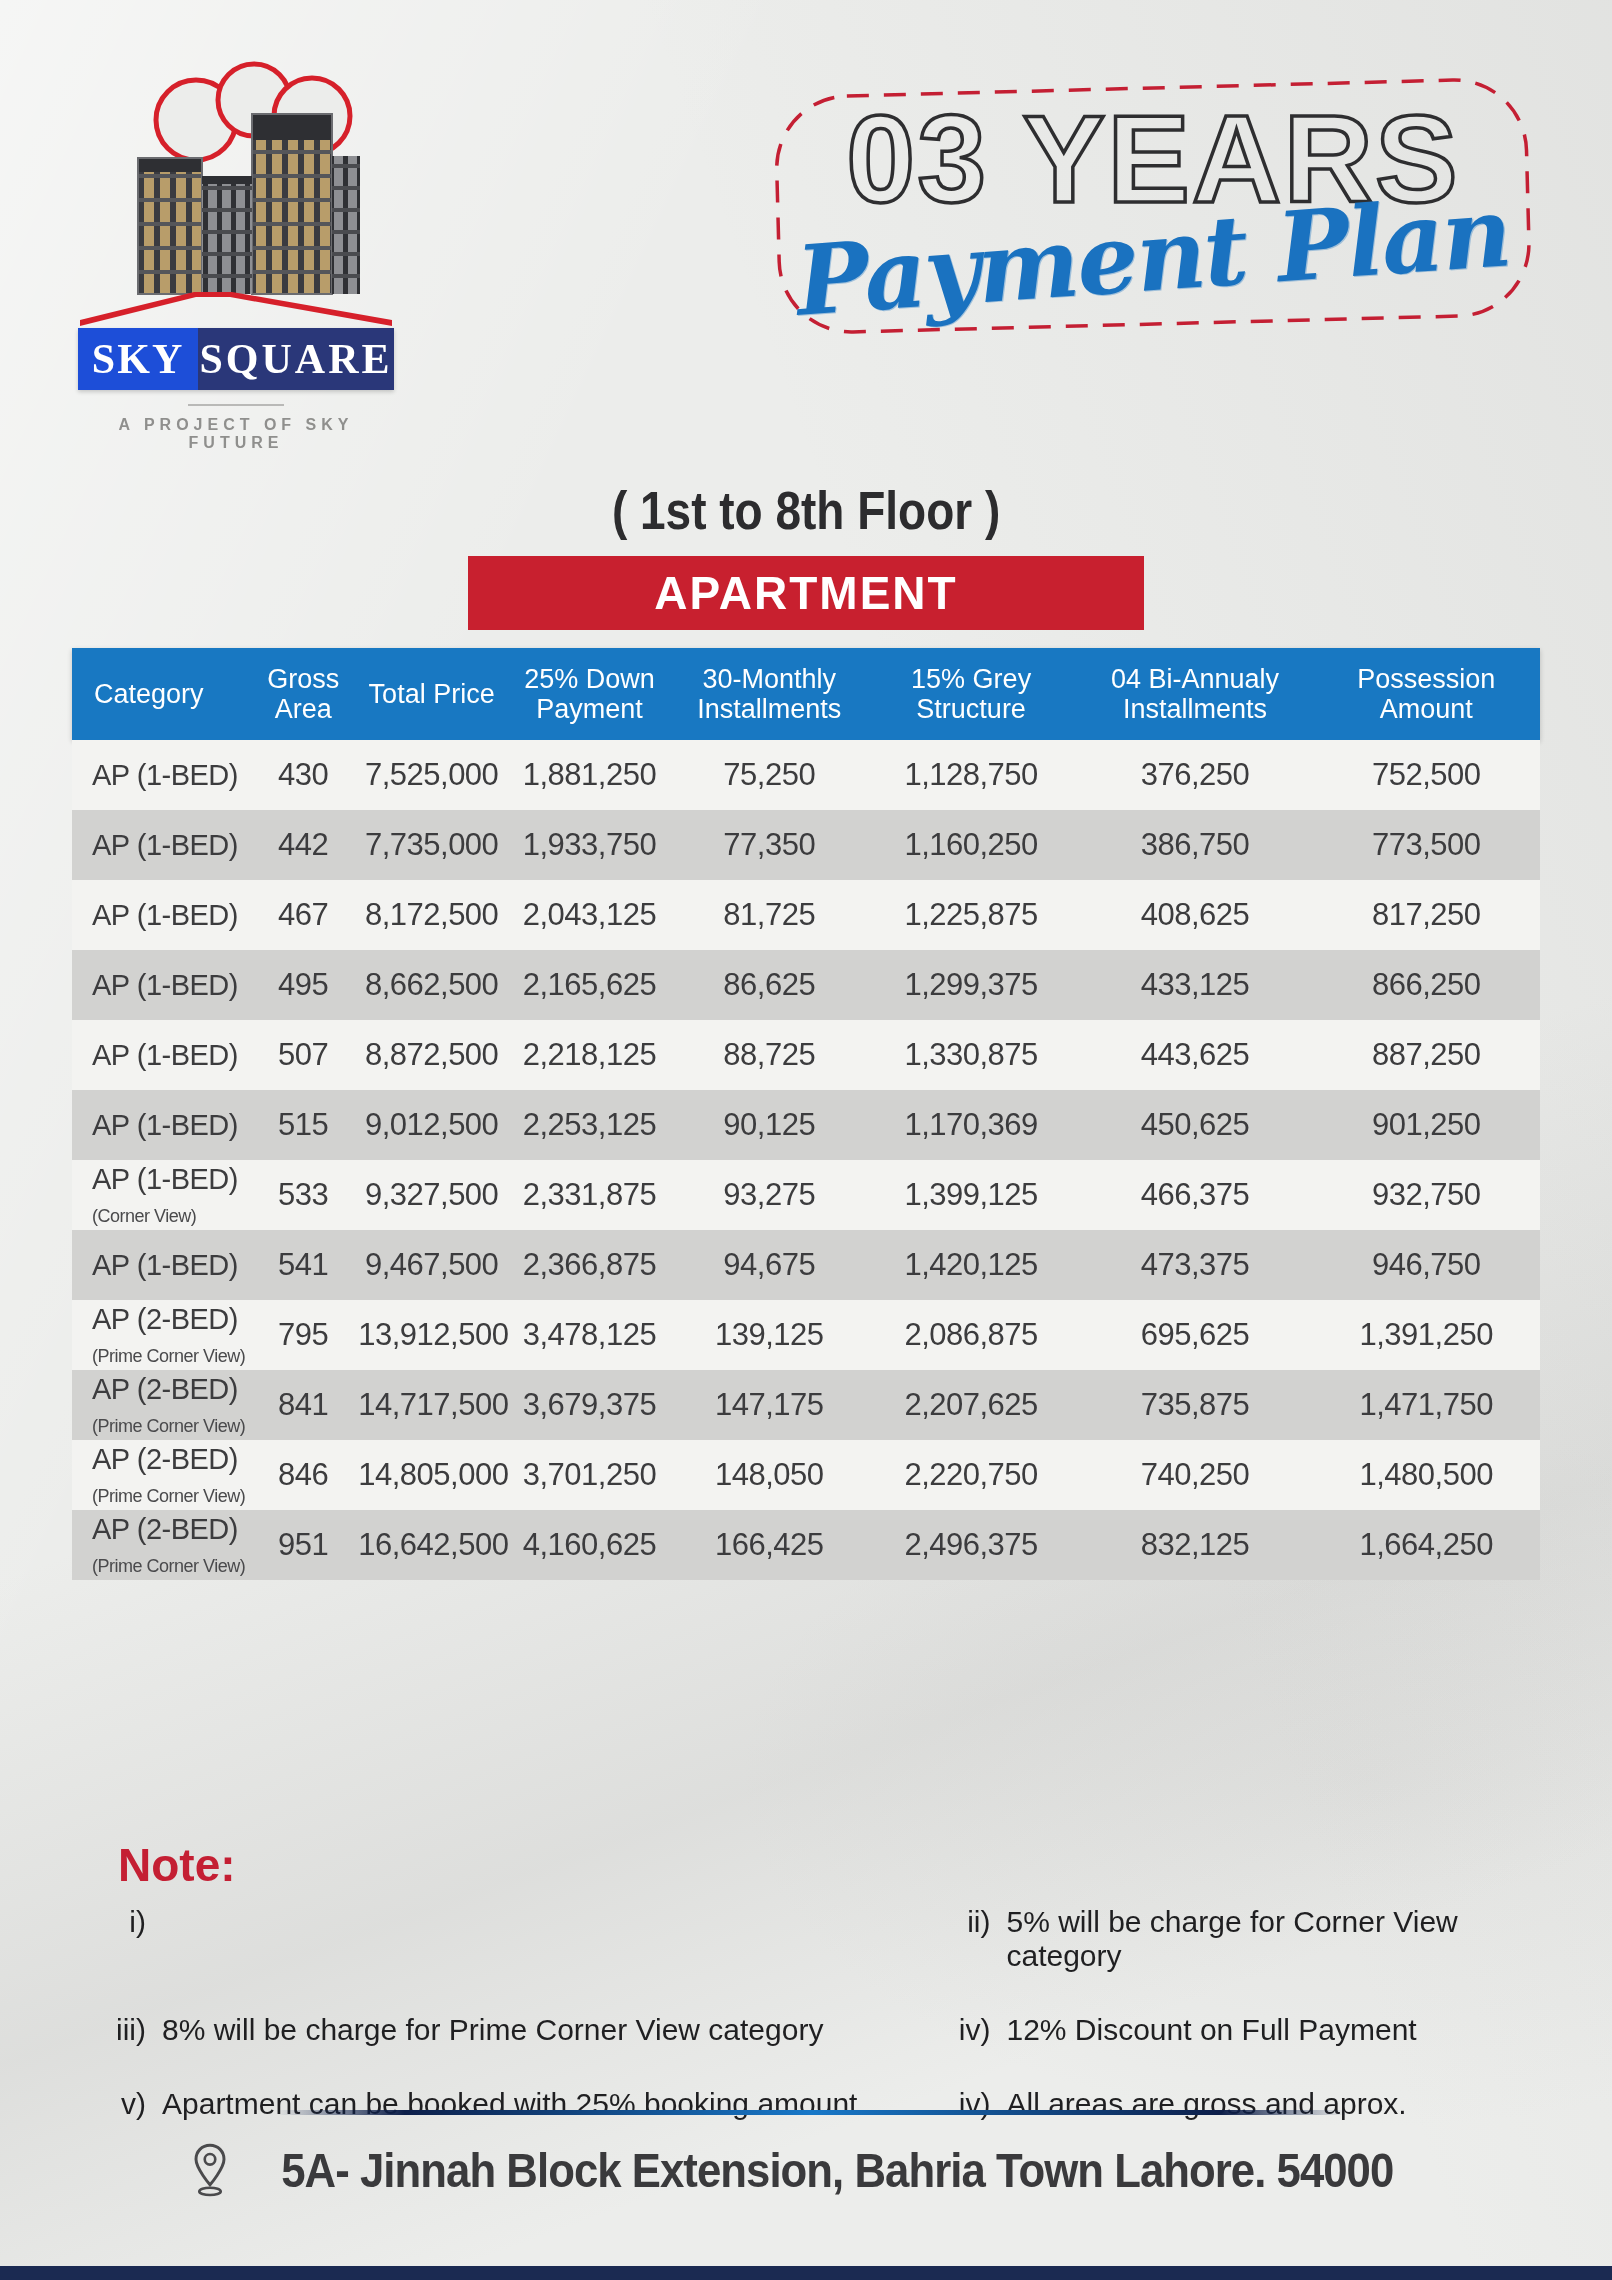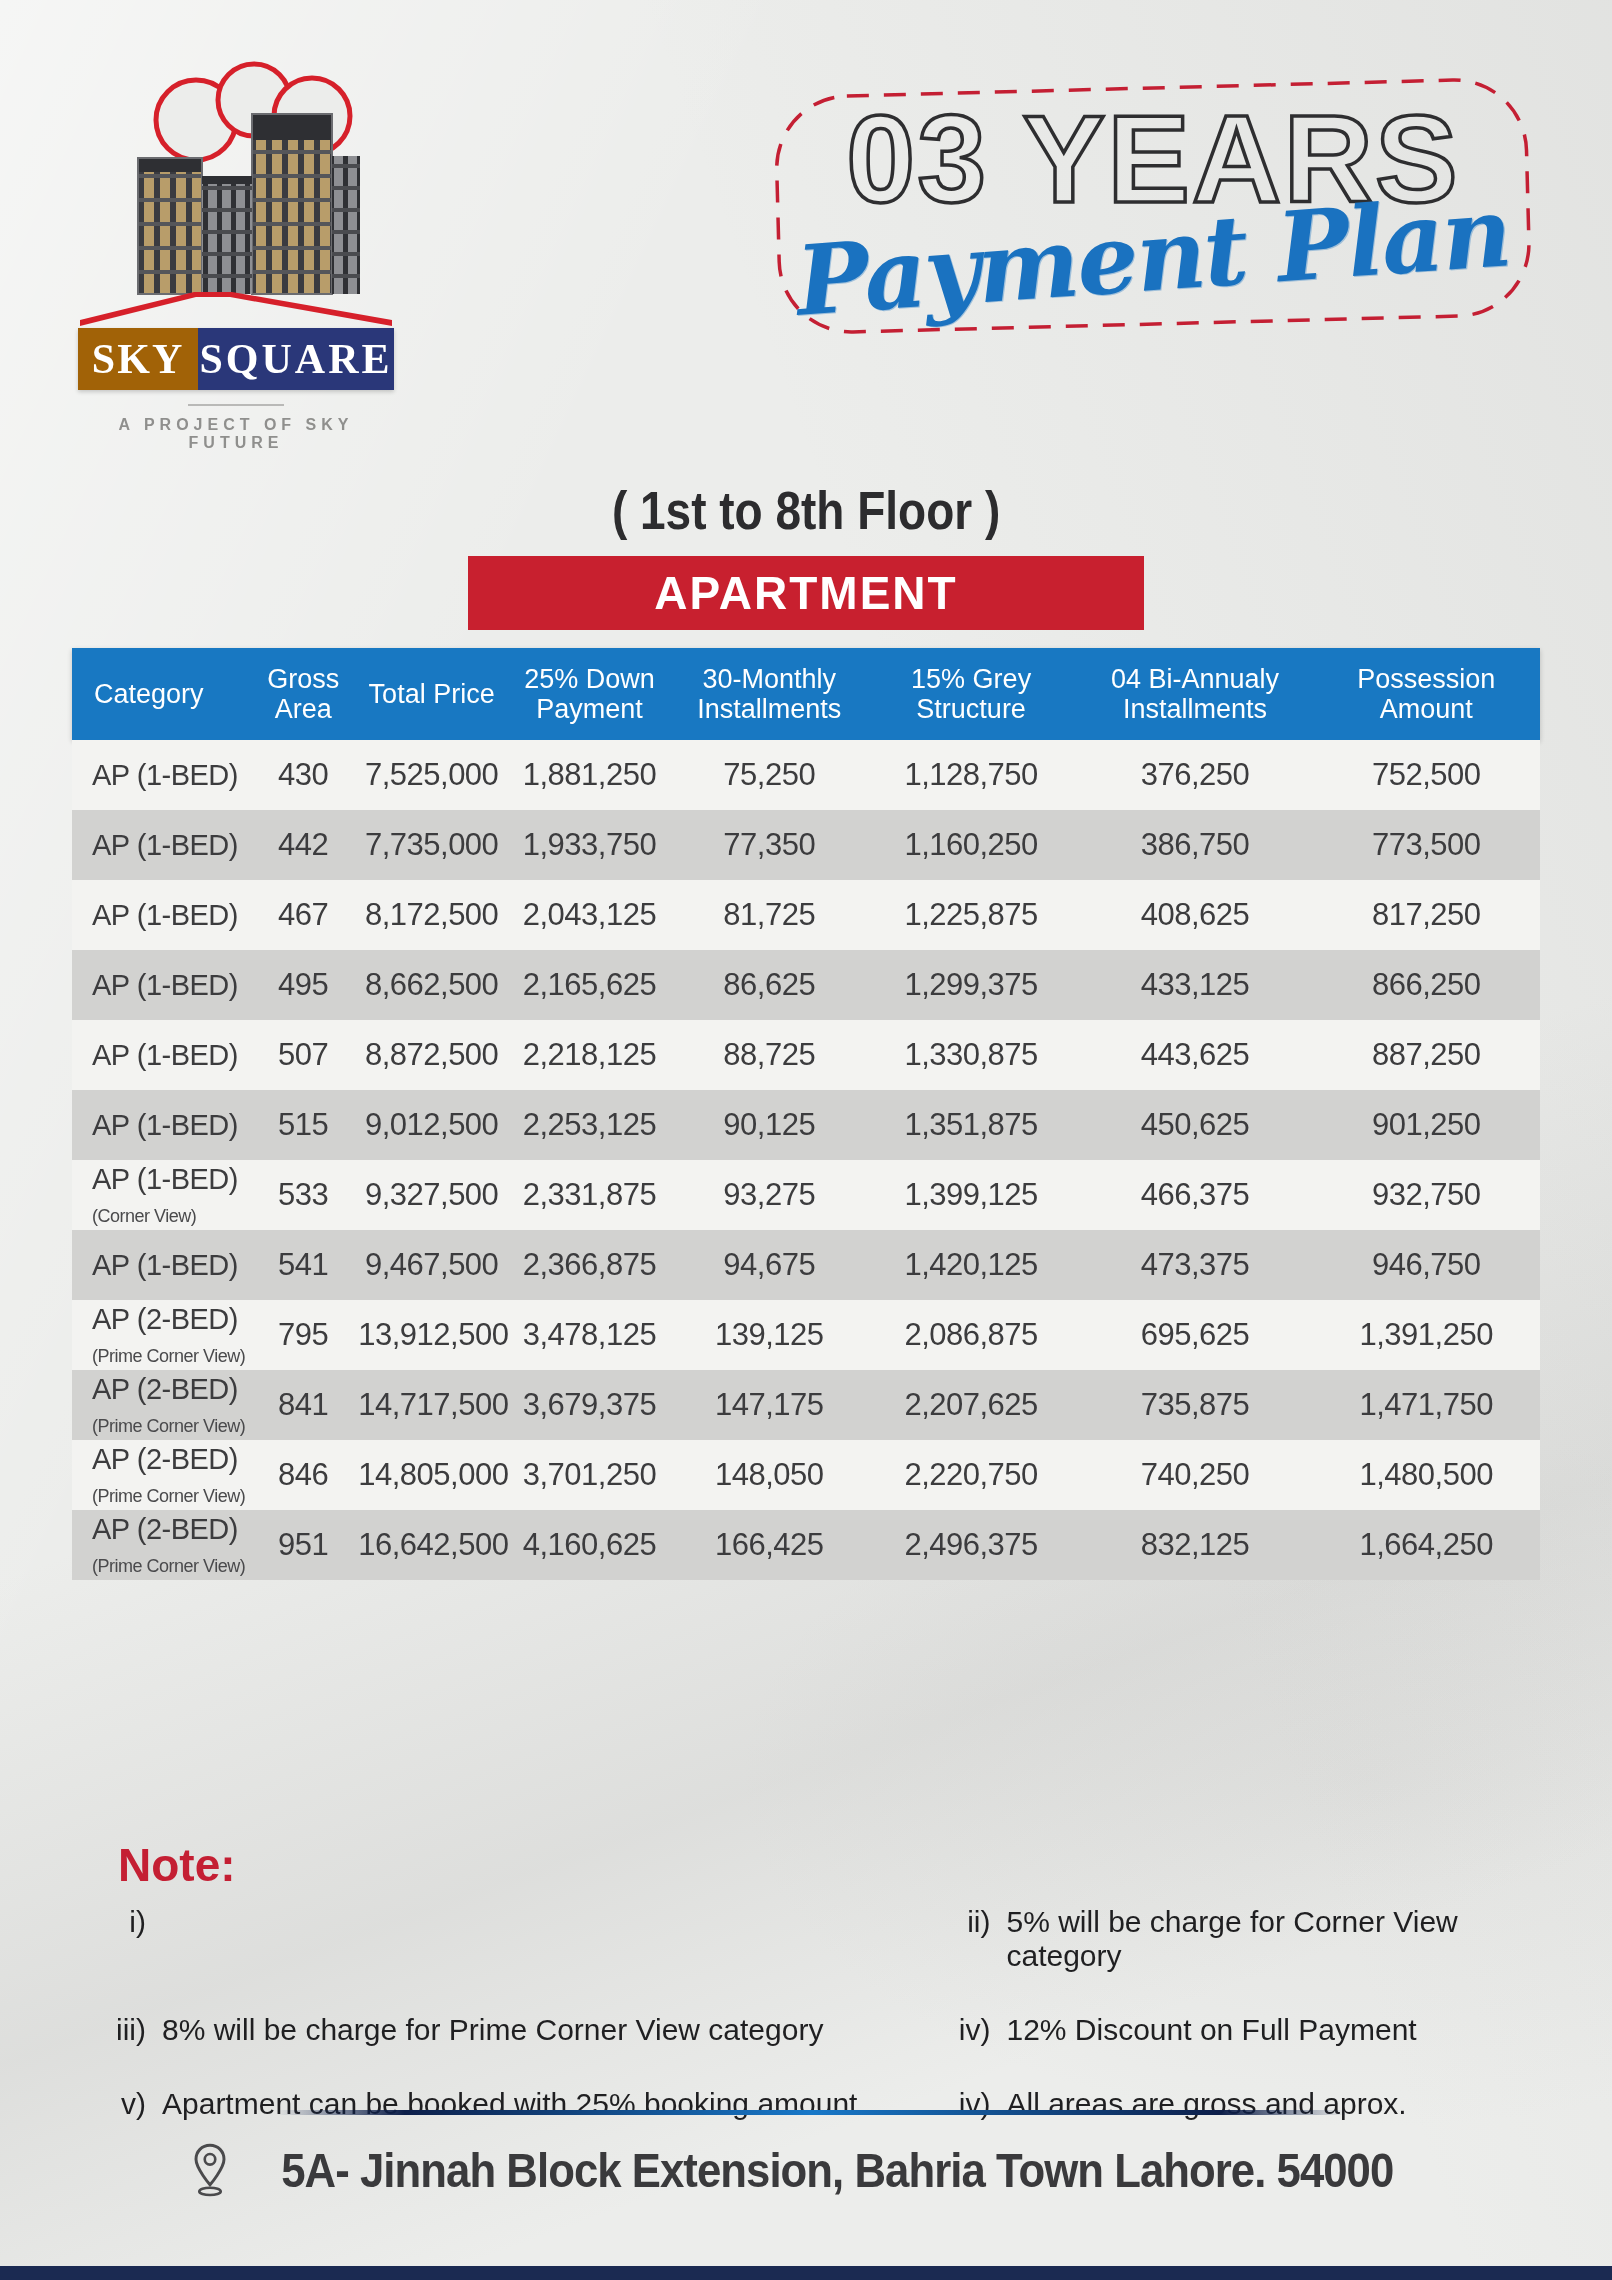--- a/index.html
+++ b/index.html
@@ -17,21 +17,21 @@
       linear-gradient(250deg, rgba(180,180,178,.18) 0%, rgba(0,0,0,0) 40%),
       linear-gradient(160deg, rgba(0,0,0,0) 55%, rgba(170,170,168,.22) 72%, rgba(0,0,0,0) 85%),
       radial-gradient(900px 500px at 85% 78%, rgba(200,200,198,.28), rgba(0,0,0,0) 70%);
   }
   
   .building { position:absolute; left:96px; top:58px; width:336px; height:240px; }
   .logo-wrap { position:absolute; left:78px; top:292px; width:316px; }
   .logo-roof { display:block; width:100%; height:36px; }
   .logo-boxes { display:flex; width:100%; height:62px; box-shadow:0 2px 4px rgba(0,0,0,.18); }
   .logo-sky {
-    flex:0 0 38%; background:#a16207; color:#fff; display:flex; align-items:center; justify-content:center;
+    flex:0 0 38%; background:#1d4ed8; color:#fff; display:flex; align-items:center; justify-content:center;
     font-family:"Liberation Serif", serif; font-weight:700; font-size:42px; letter-spacing:2px;
   }
   .logo-square {
     flex:1; background:#2a3779; color:#fff; display:flex; align-items:center; justify-content:center;
     font-family:"Liberation Serif", serif; font-weight:700; font-size:42px; letter-spacing:3px;
   }
   .logo-rule { width:96px; height:2px; background:#b9b9b7; margin:14px auto 10px auto; }
   .tagline { text-align:center; color:#8f8f8d; font-size:16px; letter-spacing:5px; font-weight:700; }
   .title-wrap { position:absolute; left:758px; top:72px; width:790px; height:280px; }
   .title-dash { position:absolute; inset:0; width:100%; height:100%; }
@@ -236,21 +236,21 @@
 
     <div class="trow alt">
       <div class="cell cat">
         <span class="cat-main">AP (1-BED)</span>
 
       </div>
       <div class="cell">515</div>
       <div class="cell">9,012,500</div>
       <div class="cell">2,253,125</div>
       <div class="cell">90,125</div>
-      <div class="cell">1,351,875</div>
+      <div class="cell">1,170,369</div>
       <div class="cell">450,625</div>
       <div class="cell">901,250</div>
     </div>
 
     <div class="trow">
       <div class="cell cat">
         <span class="cat-main">AP (1-BED)</span>
         <span class="cat-sub">(Corner View)</span>
       </div>
       <div class="cell">533</div>

